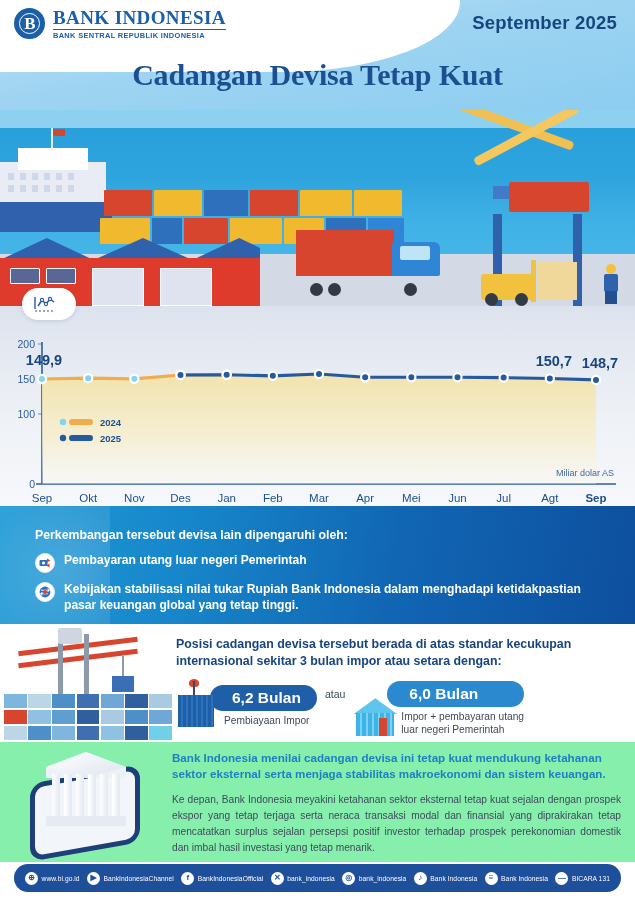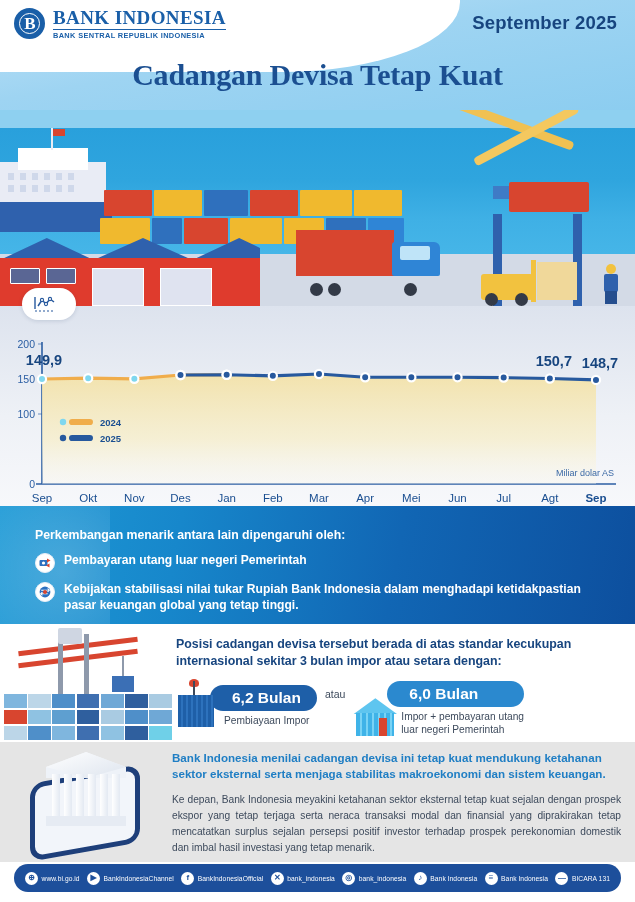--- a/index.html
+++ b/index.html
@@ -187,21 +187,21 @@
   .badge-pill{
     height:26px; border-radius:14px; padding:0 16px 0 22px; display:flex; align-items:center;
     color:#ffffff; font-size:15.5px; font-weight:bold; white-space:nowrap;
   }
   .badge-pill.dark{ background:#1e5fa8; }
   .badge-pill.light{ background:#2b89cf; }
   .badge-sub{ font-size:10.2px; color:#3d4a5c; margin-top:3px; padding-left:14px; line-height:1.28;}
   .atau{ font-size:10.5px; color:#3d4a5c; margin-top:7px; }
 
   
-  .bottom-section{ position:relative; width:100%; height:120px; background:#e5e5e5; }
+  .bottom-section{ position:relative; width:100%; height:120px; background:#86efac; }
   .bot-illus{ position:absolute; left:18px; top:4px; width:140px; height:112px;}
   .bot-phone{ position:absolute; left:12px; top:28px; width:110px; height:78px;
               background:#f2f5fa; border:5px solid #1e3f7a; border-radius:14px; transform:skewY(-10deg);}
   .bot-temple{ position:absolute; left:28px; top:6px; width:80px; height:74px;}
   .bt-roof{ position:absolute; left:0; top:0; width:80px; height:26px; background:#eef2f8;
             clip-path: polygon(50% 0, 100% 58%, 100% 100%, 0 100%, 0 58%); border:0;}
   .bt-roof2{ position:absolute; left:0; top:0; width:80px; height:26px;
              background:linear-gradient(160deg,#ffffff 0%, #dde4ee 100%);
              clip-path: polygon(50% 0, 100% 58%, 50% 100%, 0 58%);}
   .bt-cols{ position:absolute; left:6px; top:22px; width:68px; height:44px; display:flex; gap:4px;}
@@ -403,21 +403,21 @@
             <rect x="69" y="100.9" width="24" height="6.2" rx="3.1" fill="#27599e"></rect>
             <text x="100" y="107.6" class="legend-label">2025</text>
           </g>
       </svg>
     </div>
   </div>
 
   <div class="blue-band">
     <div class="band-curve"></div>
     <div class="band-inner">
-      <div class="band-head">Perkembangan menarik antara lain dipengaruhi oleh:</div>
+      <div class="band-head">Perkembangan tersebut devisa lain dipengaruhi oleh:</div>
       <div class="band-row">
         <span class="band-ico">
           <svg width="14" height="14" viewBox="0 0 14 14">
             <rect x="1.5" y="4" width="8" height="6" rx="1" fill="#2b6fc0"></rect>
             <circle cx="5.5" cy="7" r="1.6" fill="#fff"></circle>
             <path d="M9 2.5 l3.5 2 -3.5 2 z" fill="#d8452f"></path>
             <path d="M11.5 11.5 l-3.5 -2 3.5 -2 z" fill="#d8452f"></path>
           </svg>
         </span>
         <span class="band-txt">Pembayaran utang luar negeri Pemerintah</span>

